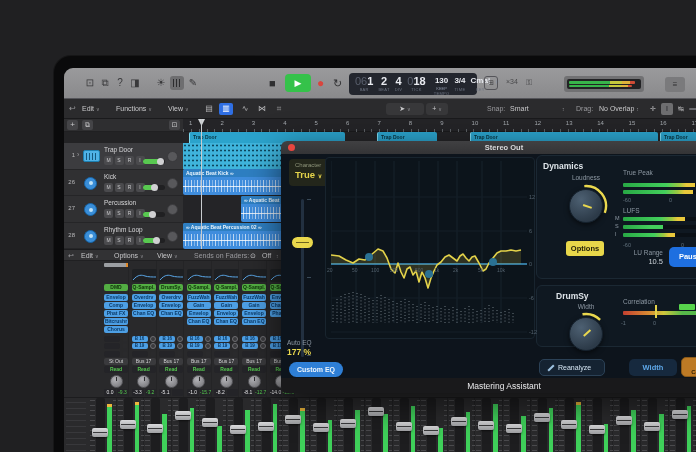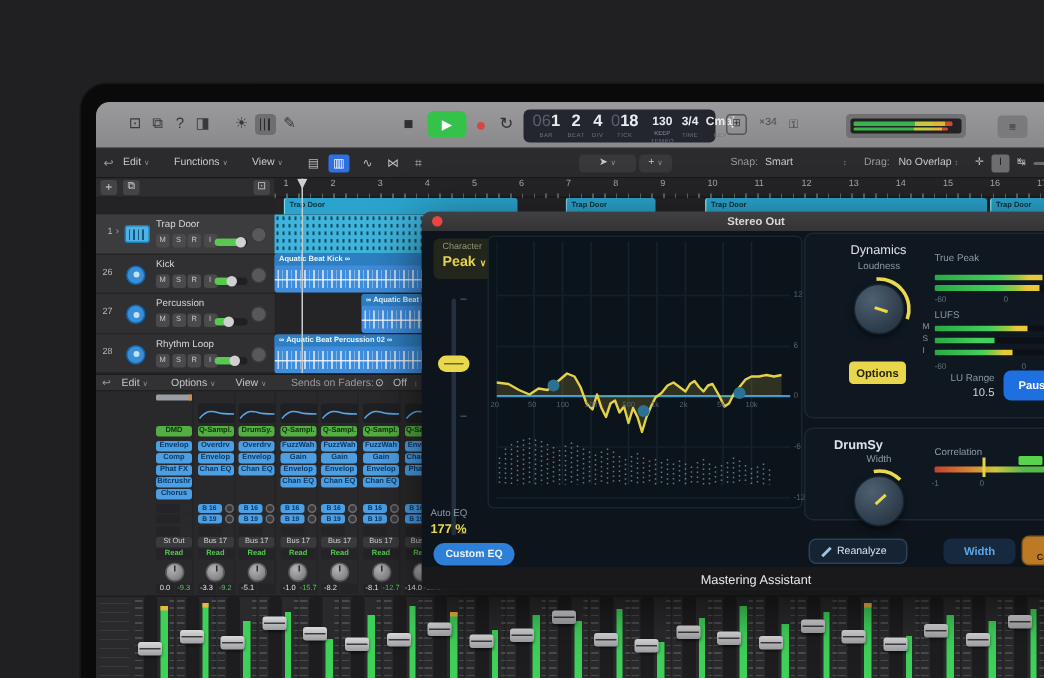--- a/index.html
+++ b/index.html
@@ -654,21 +654,21 @@
 
       <div class="ab plugin">
         <div class="ab ptitle">
           <div class="ab" style="left:7px;top:3px;width:7px;height:7px;border-radius:50%;background:#e8463f;"></div>
           <div class="ab" style="left:0;top:2px;width:446px;text-align:center;font-size:7.5px;font-weight:bold;color:#d8d8da;">Stereo Out</div>
         </div>
         <div class="ab pbody"></div>
 
         <div class="ab" style="left:8px;top:18px;width:64px;height:27px;background:#23261b;border-radius:4px;">
           <div style="font-size:6px;color:#8f957b;padding:3px 0 0 6px;">Character</div>
-          <div style="font-size:9.5px;font-weight:bold;color:#e5d44b;padding:1px 0 0 6px;"><span>Peak</span> <span style="font-size:6px;">∨</span></div>
+          <div style="font-size:9.5px;font-weight:bold;color:#e5d44b;padding:1px 0 0 6px;"><span>True</span> <span style="font-size:6px;">∨</span></div>
         </div>
 
         <div class="ab panelbox" style="left:44px;top:16px;width:210px;height:182px;background:#0c141b;border-color:#18242e;border-radius:4px;"></div>
         <svg class="ab" id="eqsvg" style="left:50px;top:20px;" width="196" height="172" viewBox="0 0 196 172">
             <line x1="0" y1="0" x2="0" y2="162" stroke="#16222c" stroke-width="1"></line>
             <line x1="25" y1="0" x2="25" y2="162" stroke="#16222c" stroke-width="1"></line>
             <line x1="44" y1="0" x2="44" y2="162" stroke="#16222c" stroke-width="1"></line>
             <line x1="63" y1="0" x2="63" y2="162" stroke="#16222c" stroke-width="1"></line>
             <line x1="88" y1="0" x2="88" y2="162" stroke="#16222c" stroke-width="1"></line>
             <line x1="107" y1="0" x2="107" y2="162" stroke="#16222c" stroke-width="1"></line>
@@ -741,21 +741,21 @@
         <div class="ab" style="left:26px;top:136px;width:4px;height:1px;background:#3a4a58;"></div>
         <div class="ab" style="left:26px;top:214px;width:4px;height:1px;background:#3a4a58;"></div>
         <div class="ab" style="left:11px;top:96px;width:21px;height:11px;background:#e9d84c;border-radius:6px;">
           <div class="ab" style="left:4px;top:5px;width:13px;height:1px;background:#6d641f;"></div>
         </div>
         <div class="ab ptext" style="left:6px;top:198px;width:40px;">Auto EQ</div>
         <div class="ab" style="left:6px;top:206px;width:44px;font-size:8.5px;font-weight:bold;color:#ead94e;">177 %</div>
         <div class="ab bluebtn" style="left:8px;top:221px;width:54px;height:15px;font-size:7px;line-height:15px;">Custom EQ</div>
 
         <div class="ab panelbox" style="left:255px;top:14px;width:225px;height:124px;"></div>
-        <div class="ab" style="left:286px;top:20px;font-size:8.5px;font-weight:400;color:#dde3e8;">Dynamics</div>
+        <div class="ab" style="left:262px;top:20px;font-size:8.5px;font-weight:700;color:#dde3e8;">Dynamics</div>
         <div class="ab ptext" style="left:283px;top:33px;width:44px;text-align:center;">Loudness</div>
         <div class="ab knob" style="left:288px;top:48px;"></div>
         <svg class="ab" style="left:283px;top:43px;" width="44" height="44">
           <path d="M20.3,2.1 A20,20 0 0 1 40.8,28.8" stroke="#ead84e" stroke-width="2.4" fill="none"></path>
         </svg>
         <div class="ab" style="left:304px;top:59px;width:2px;height:9px;background:#ead84e;transform-origin:1px 6px;transform:rotate(108deg);"></div>
         <div class="ab" style="left:285px;top:100px;width:38px;height:15px;background:#e8d74a;border-radius:3px;font-size:7.5px;font-weight:bold;color:#26230b;text-align:center;line-height:15px;">Options</div>
 
         <div class="ab ptext" style="left:342px;top:28px;">True Peak</div>
         <div class="ab meterbar" style="left:342px;top:42px;width:74px;" id="tp1">

